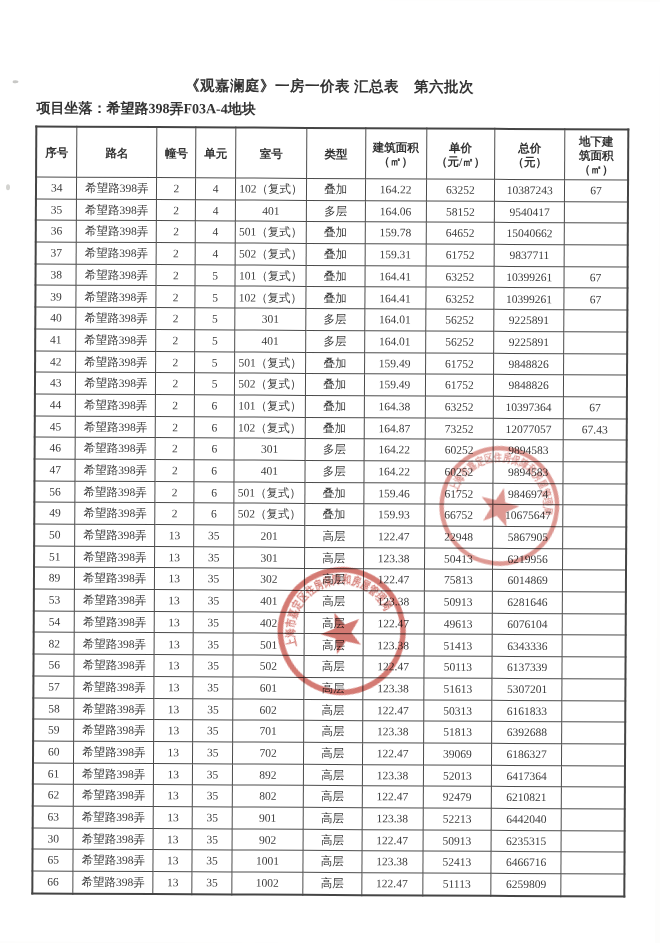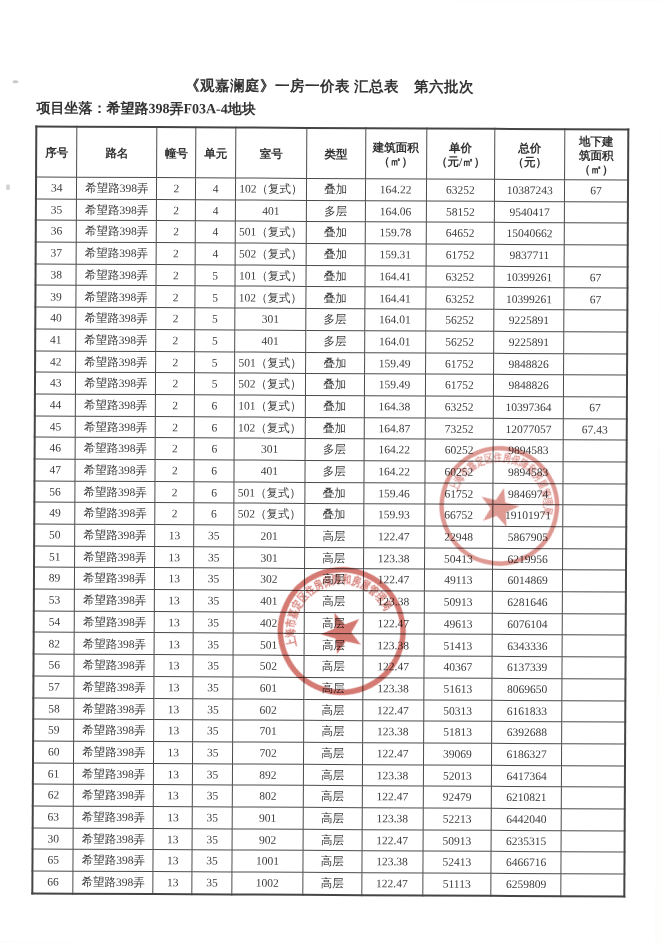--- a/index.html
+++ b/index.html
@@ -278,21 +278,21 @@
         </tr>
         <tr>
           <td>49</td>
           <td>希望路398弄</td>
           <td>2</td>
           <td>6</td>
           <td>502（复式）</td>
           <td>叠加</td>
           <td>159.93</td>
           <td>66752</td>
-          <td>19101971</td>
+          <td>10675647</td>
           <td></td>
         </tr>
         <tr>
           <td>50</td>
           <td>希望路398弄</td>
           <td>13</td>
           <td>35</td>
           <td>201</td>
           <td>高层</td>
           <td>122.47</td>
@@ -313,21 +313,21 @@
           <td></td>
         </tr>
         <tr>
           <td>89</td>
           <td>希望路398弄</td>
           <td>13</td>
           <td>35</td>
           <td>302</td>
           <td>高层</td>
           <td>122.47</td>
-          <td>49113</td>
+          <td>75813</td>
           <td>6014869</td>
           <td></td>
         </tr>
         <tr>
           <td>53</td>
           <td>希望路398弄</td>
           <td>13</td>
           <td>35</td>
           <td>401</td>
           <td>高层</td>
@@ -361,34 +361,34 @@
           <td></td>
         </tr>
         <tr>
           <td>56</td>
           <td>希望路398弄</td>
           <td>13</td>
           <td>35</td>
           <td>502</td>
           <td>高层</td>
           <td>122.47</td>
-          <td>40367</td>
+          <td>50113</td>
           <td>6137339</td>
           <td></td>
         </tr>
         <tr>
           <td>57</td>
           <td>希望路398弄</td>
           <td>13</td>
           <td>35</td>
           <td>601</td>
           <td>高层</td>
           <td>123.38</td>
           <td>51613</td>
-          <td>8069650</td>
+          <td>5307201</td>
           <td></td>
         </tr>
         <tr>
           <td>58</td>
           <td>希望路398弄</td>
           <td>13</td>
           <td>35</td>
           <td>602</td>
           <td>高层</td>
           <td>122.47</td>

